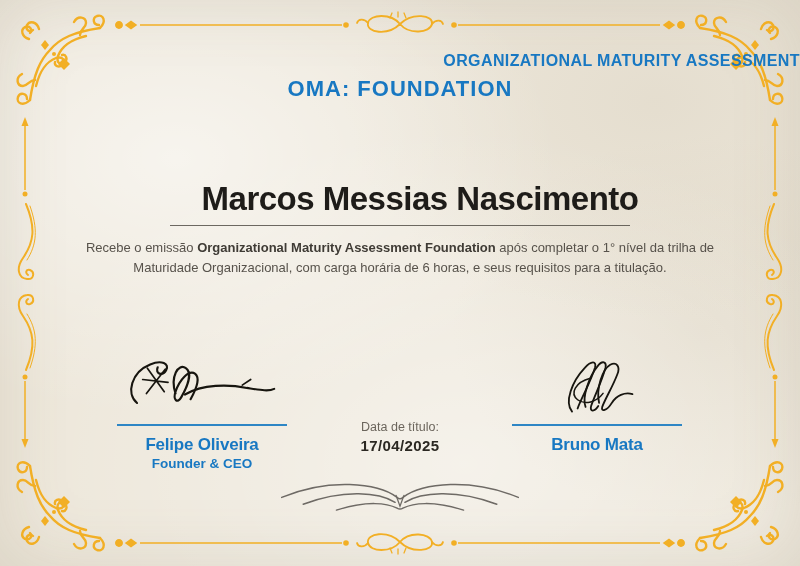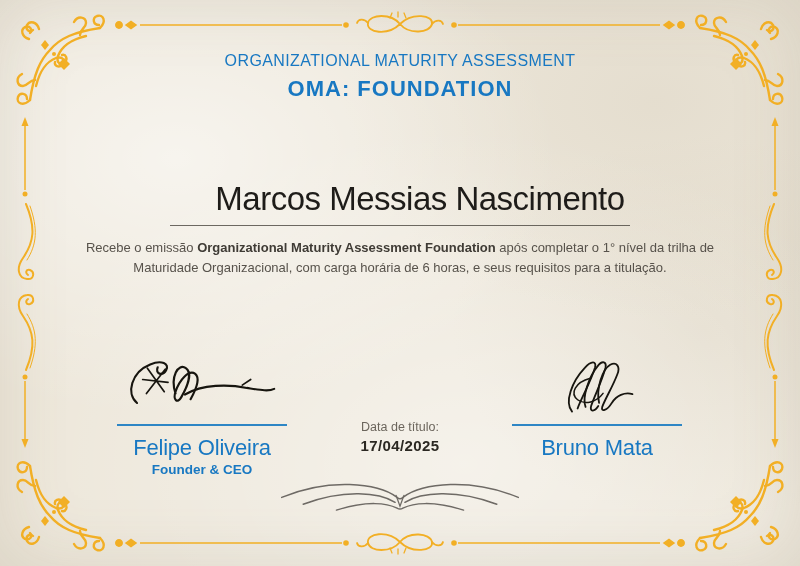--- a/index.html
+++ b/index.html
@@ -11,41 +11,41 @@
     background-color:#EDE7DA;
     background-image:
       radial-gradient(ellipse 620px 420px at 22% 28%, rgba(255,255,255,0.55), transparent 62%),
       radial-gradient(ellipse 520px 360px at 82% 18%, rgba(213,204,186,0.35), transparent 60%),
       radial-gradient(ellipse 700px 520px at 58% 82%, rgba(255,255,255,0.45), transparent 65%),
       radial-gradient(ellipse 420px 320px at 88% 58%, rgba(208,198,178,0.30), transparent 60%);
     box-shadow: inset 0 0 70px rgba(122,110,88,0.16);
   }
   .frame{position:absolute;left:0;top:0;}
   .abs{position:absolute;left:0;right:0;text-align:center;}
-  .eyebrow{top:52px;font-size:16px;font-weight:400;letter-spacing:0.4px;color:#1878C2;}
+  .eyebrow{top:52px;font-size:16px;font-weight:700;letter-spacing:0.4px;color:#1878C2;text-align:right;}
   .title{top:76px;font-size:22px;font-weight:800;letter-spacing:1px;color:#1878C2;}
-  .name{top:180px;font-size:33px;font-weight:400;letter-spacing:-0.5px;color:#1E1C19;margin-left:40px;}
+  .name{top:180px;font-size:33px;font-weight:700;letter-spacing:-0.5px;color:#1E1C19;margin-left:40px;}
   .name-rule{position:absolute;left:170px;width:460px;top:225px;height:1px;background:#4A463F;opacity:0.8;}
   .desc{position:absolute;left:60px;right:60px;top:238px;text-align:center;font-size:13px;line-height:20px;color:#57524B;}
   .desc b{color:#3F3B35;font-weight:700;}
   .logo-block{position:absolute;left:330px;width:140px;top:314px;text-align:center;}
   .logo-mark{width:52px;height:52px;}
   .brand{margin-top:1px;font-size:14px;white-space:nowrap;}
   .brand-a{color:#4E86B7;font-weight:500;letter-spacing:3px;}
   .brand-b{color:#1B6FB8;font-weight:800;letter-spacing:1px;}
   .tagline{font-size:6.5px;color:#55504A;margin-top:3px;letter-spacing:0.3px;}
   .issue-block{position:absolute;left:330px;width:140px;top:420px;text-align:center;}
   .issue-label{font-size:12.5px;color:#6B655C;}
   .issue-date{font-size:15px;font-weight:700;color:#2B2822;margin-top:3px;letter-spacing:0.4px;}
   .sig-block{position:absolute;width:190px;top:356px;text-align:center;}
   .sig-left{left:107px;}
   .sig-right{left:502px;}
   .sig-ink{height:62px;display:block;margin:0 auto;}
   .sig-line{height:2px;background:#2E86C5;margin:6px 10px 9px;}
-  .sig-name{font-size:22px;font-weight:400;color:#1878C2;letter-spacing:-0.2px;}
+  .sig-name{font-size:17px;font-weight:700;color:#1878C2;letter-spacing:-0.2px;}
   .sig-role{font-size:13.5px;font-weight:700;color:#1878C2;margin-top:1px;}
   .bottom-flourish{position:absolute;left:277px;top:470px;width:246px;height:44px;}
 </style>
 </head>
 <body>
 
 <div class="certificate">
 
   <svg class="frame" width="800" height="566" viewBox="0 0 800 566" aria-hidden="true">
     <defs>

